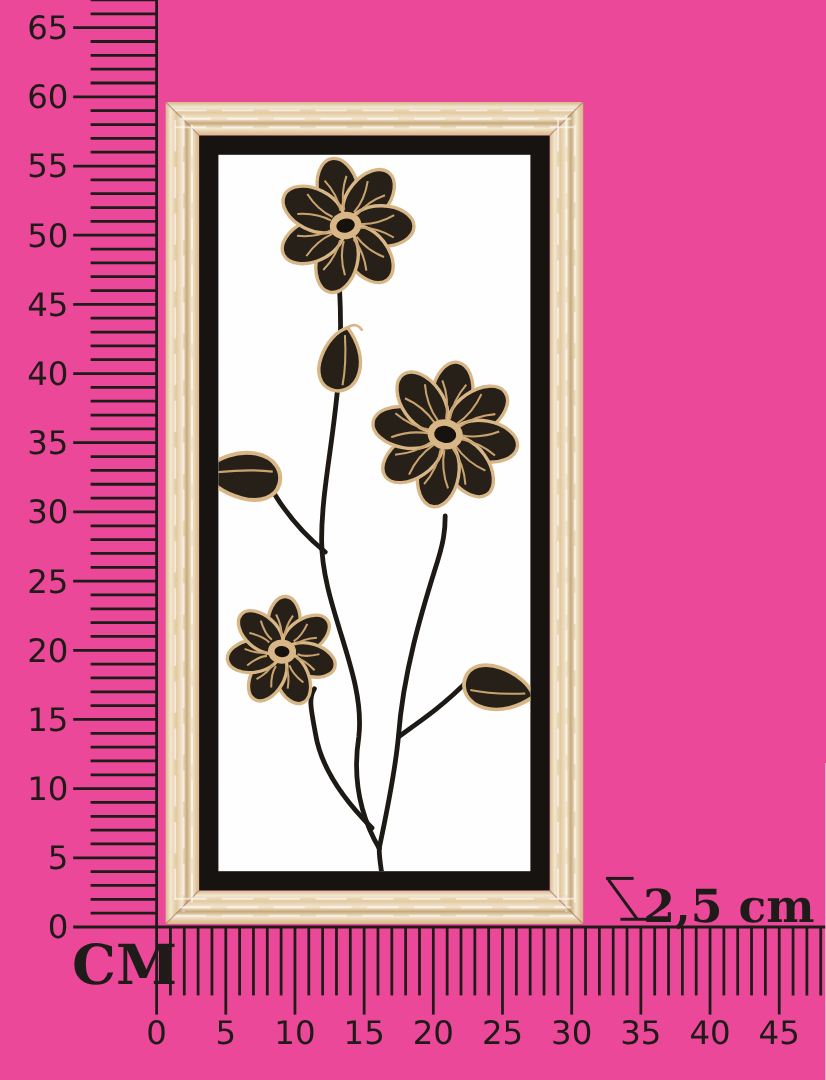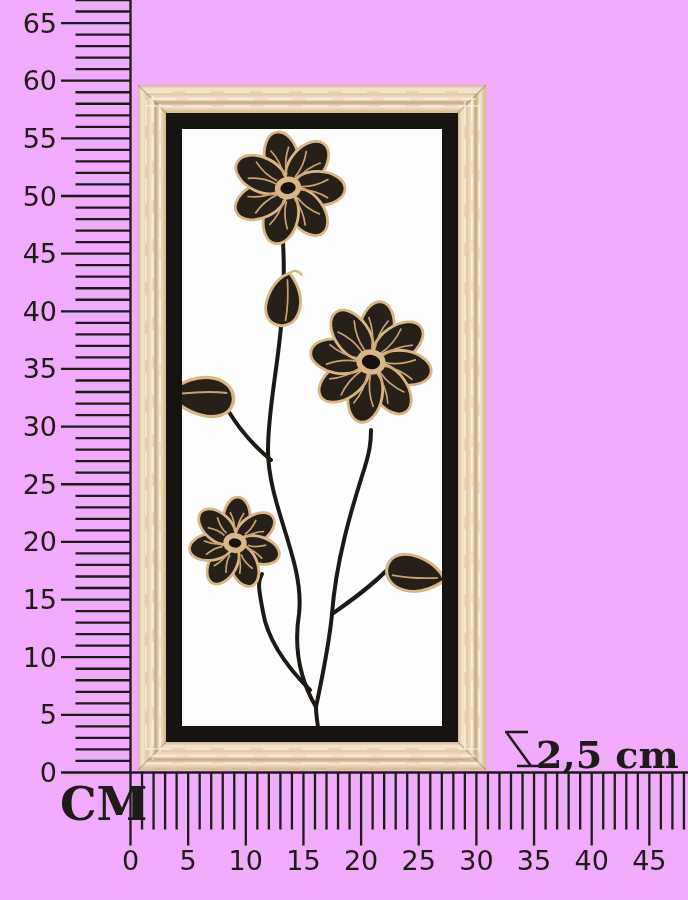--- a/index.html
+++ b/index.html
@@ -1,19 +1,19 @@
 <!DOCTYPE html>
 <html><head>
 <meta charset="utf-8">
 <style>
   html,body{margin:0;padding:0;background:#ffffff;}
   .stage{
     position:relative;
     width:688px;height:900px;
-    background:#f0abfc;
+    background:#ec4899;
     overflow:hidden;
     font-family:"DejaVu Sans",sans-serif;
   }
   svg{display:block;}
   text{user-select:none;}
   .num{font-family:"DejaVu Sans",sans-serif;font-size:27px;fill:#1e1b18;}
   .unit{font-family:"DejaVu Serif",serif;font-weight:bold;font-size:46px;fill:#1e1b18;}
   .depth{font-family:"DejaVu Serif",serif;font-weight:bold;font-size:38px;fill:#1e1b18;}
 </style>
 </head>

